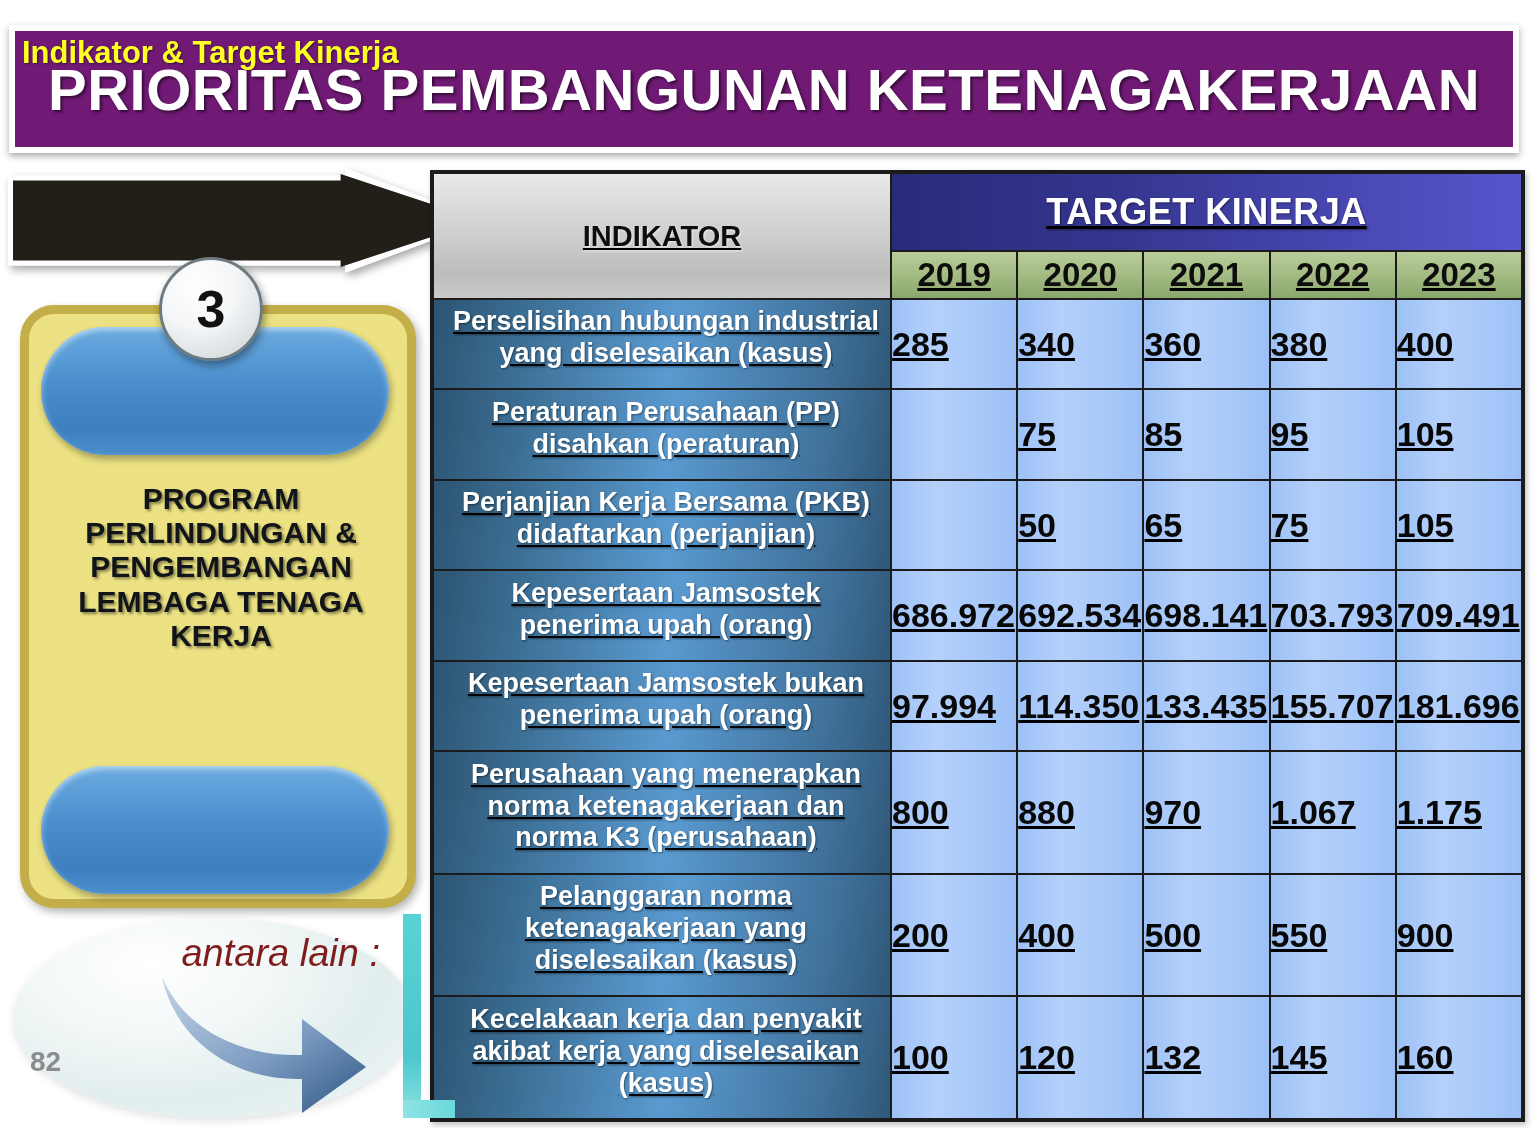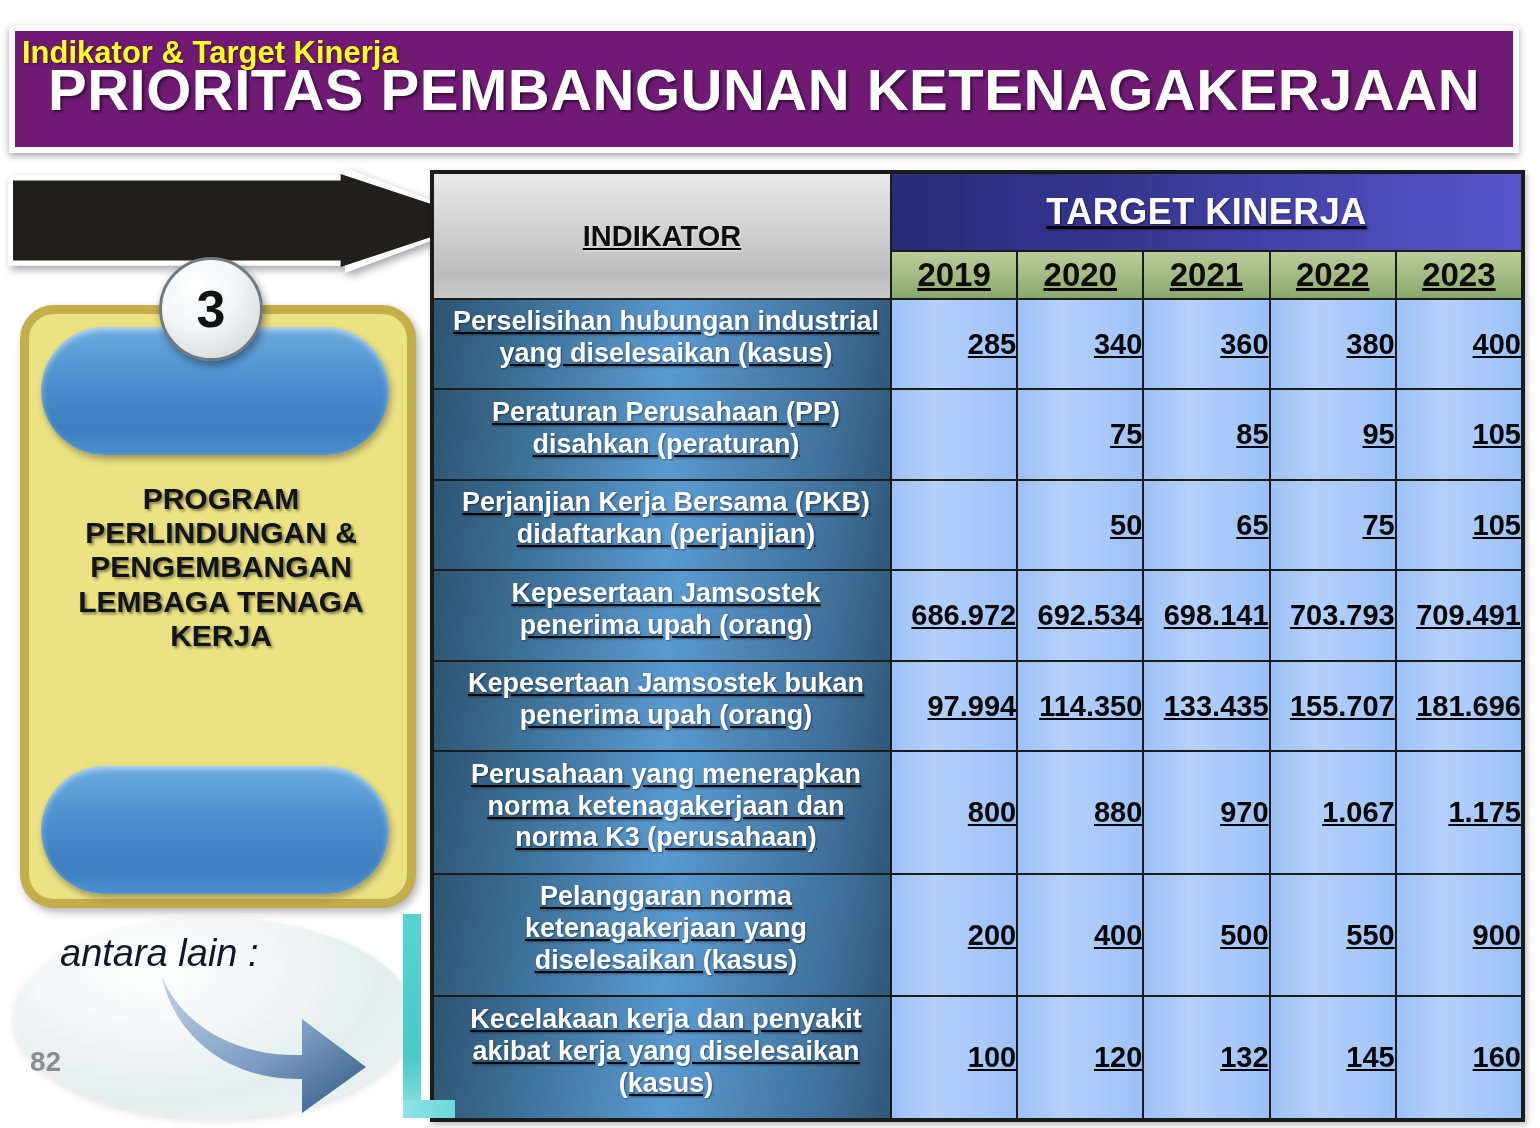--- a/index.html
+++ b/index.html
@@ -87,22 +87,22 @@
 
   
   .oval {
     position:absolute; left:14px; top:918px; width:400px; height:200px;
     border-radius: 50%/50%;
     background: radial-gradient(ellipse at 34% 24%, #ffffff 0%, #f4f8f8 30%, #e2eeee 62%, #eef5f5 100%);
     box-shadow: 0 3px 8px rgba(0,0,0,.12);
   }
   .antara {
     position:absolute; left:60px; top:932px; width:320px;
-    font-size:38px; font-style:italic; color:#0f172a;
-    text-align:left; z-index:4; white-space:nowrap;
+    font-size:38px; font-style:italic; color:#7f1d1d;
+    text-align:right; z-index:4; white-space:nowrap;
   }
   .curve-arrow { position:absolute; left:160px; top:975px; width:210px; height:140px; z-index:3; }
 
   .pagenum {
     position:absolute; left:30px; top:1046px;
     font-size:28px; font-weight:bold; color:#8a8c8e; z-index:4;
   }
 
   
   .teal-bar {
@@ -150,22 +150,22 @@
     background: linear-gradient(100deg,#2d5472 0%,#3a6c91 18%,#5a9ad0 52%,#3f7099 86%,#2f5878 100%);
     border: 2px solid #1b1b1b;
     color:#ffffff; font-size:27px; font-weight:bold; line-height:1.18;
     padding: 6px 6px 18px 14px;
     vertical-align: middle; text-align:center;
     text-shadow: 1px 1px 2px rgba(0,0,0,.45);
   }
   td.val {
     background: linear-gradient(90deg,#9dc1f6 0%,#b4d0fb 35%,#a9c9f9 70%,#9cc0f6 100%);
     border: 2px solid #1b1b1b;
-    color:#080808; font-size:29px; font-weight:bold;
-    text-align:right; vertical-align:middle;
+    color:#080808; font-size:34px; font-weight:bold;
+    text-align:left; vertical-align:middle;
   }
 </style>
 </head>
 <body>
 
 <div id="slide">
 
   <div class="title-bar">
     <div class="t">PRIORITAS PEMBANGUNAN KETENAGAKERJAAN</div>
   </div>

